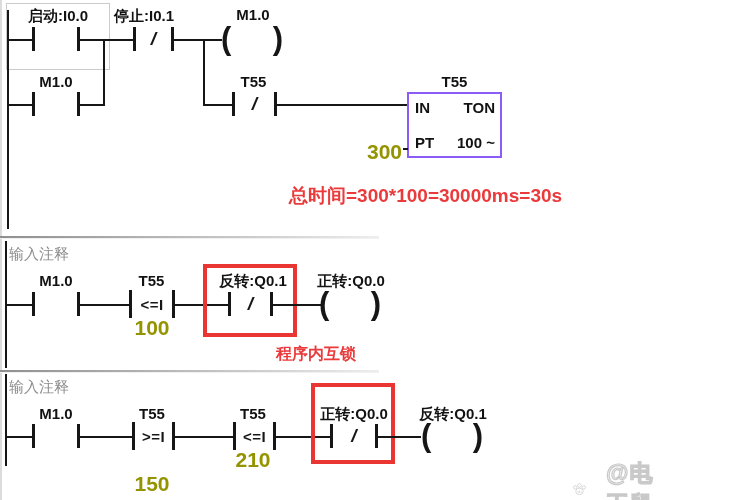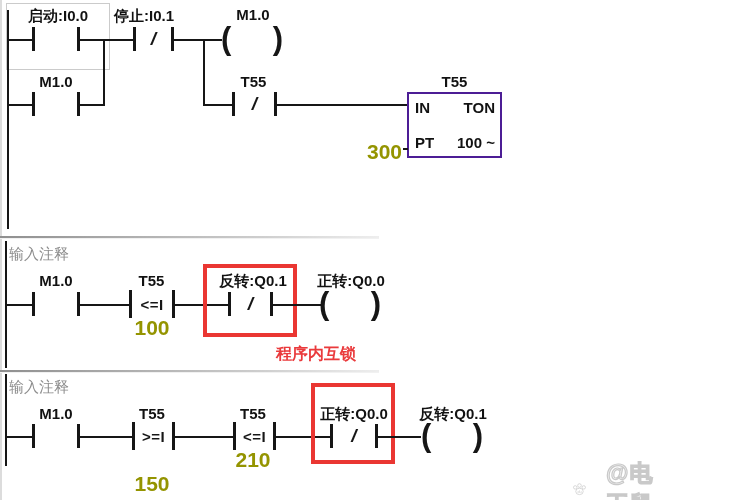--- a/index.html
+++ b/index.html
@@ -19,21 +19,21 @@
   .val{position:absolute;font-weight:bold;font-size:21px;text-align:center;white-space:nowrap;color:#949400;}
   .coil{position:absolute;display:flex;justify-content:space-between;align-items:center;
         font-size:31px;line-height:32px;font-weight:600;color:#161616;}
   .comment{position:absolute;font-size:15px;color:#8d8d8d;white-space:nowrap;
            font-family:"Liberation Serif",serif;}
   .rnote{position:absolute;color:#ea3a3c;font-weight:bold;white-space:nowrap;}
   .rbox{position:absolute;border:4px solid #ea3632;box-sizing:border-box;background:transparent;}
   .sep{position:absolute;left:0;width:379px;height:2px;
        background:linear-gradient(to right,#8f8f8f,#cfcfcf 70%,#eeeeee);box-shadow:0 1px 0 #f1f1f1;}
   .selbox{position:absolute;border:1px solid #cbcbcb;}
-  .tbox{position:absolute;border:2px solid #4c1d95;box-sizing:border-box;background:#fff;}
+  .tbox{position:absolute;border:2px solid #8b5cf6;box-sizing:border-box;background:#fff;}
   .tbox span{position:absolute;font-weight:bold;font-size:15px;color:#121212;}
   .wm{position:absolute;display:flex;align-items:center;gap:19px;}
   .wm-text{font-weight:bold;font-size:23px;letter-spacing:1px;color:#f7f7f7;
            -webkit-text-stroke:1.2px #c9c9c9;}
 </style>
 </head>
 <body>
 
 <div class="canvas">
 
@@ -91,20 +91,21 @@
   <div class="lbl" style="left:407px;top:73px;width:95px;">T55</div>
   <div class="tbox" style="left:407px;top:92px;width:95px;height:66px;">
     <span style="left:6px;top:5px;">IN</span>
     <span style="right:5px;top:5px;text-align:center;">TON</span>
     <span style="left:6px;bottom:5px;">PT</span>
     <span style="right:5px;bottom:5px;">100 ~</span>
   </div>
   <div class="val" style="left:362px;top:140px;width:40px;text-align:right;">300</div>
   <div class="h" style="left:403px;top:148px;width:5px;"></div>
 
+  <div class="rnote" style="left:289px;top:183px;font-size:19px;">总时间=300*100=30000ms=30s</div>
 
   <div class="sep" style="top:236px;"></div>
 
   <div class="v" style="left:5px;top:241px;height:127px;"></div>
   <div class="comment" style="left:9px;top:245px;">输入注释</div>
 
   <div class="lbl" style="left:26px;top:272px;width:60px;">M1.0</div>
   <div class="h" style="left:7px;top:304px;width:25px;"></div>
   <div class="contact" style="left:32px;top:292px;width:48px;height:24px;">
     <div class="b bl"></div>

